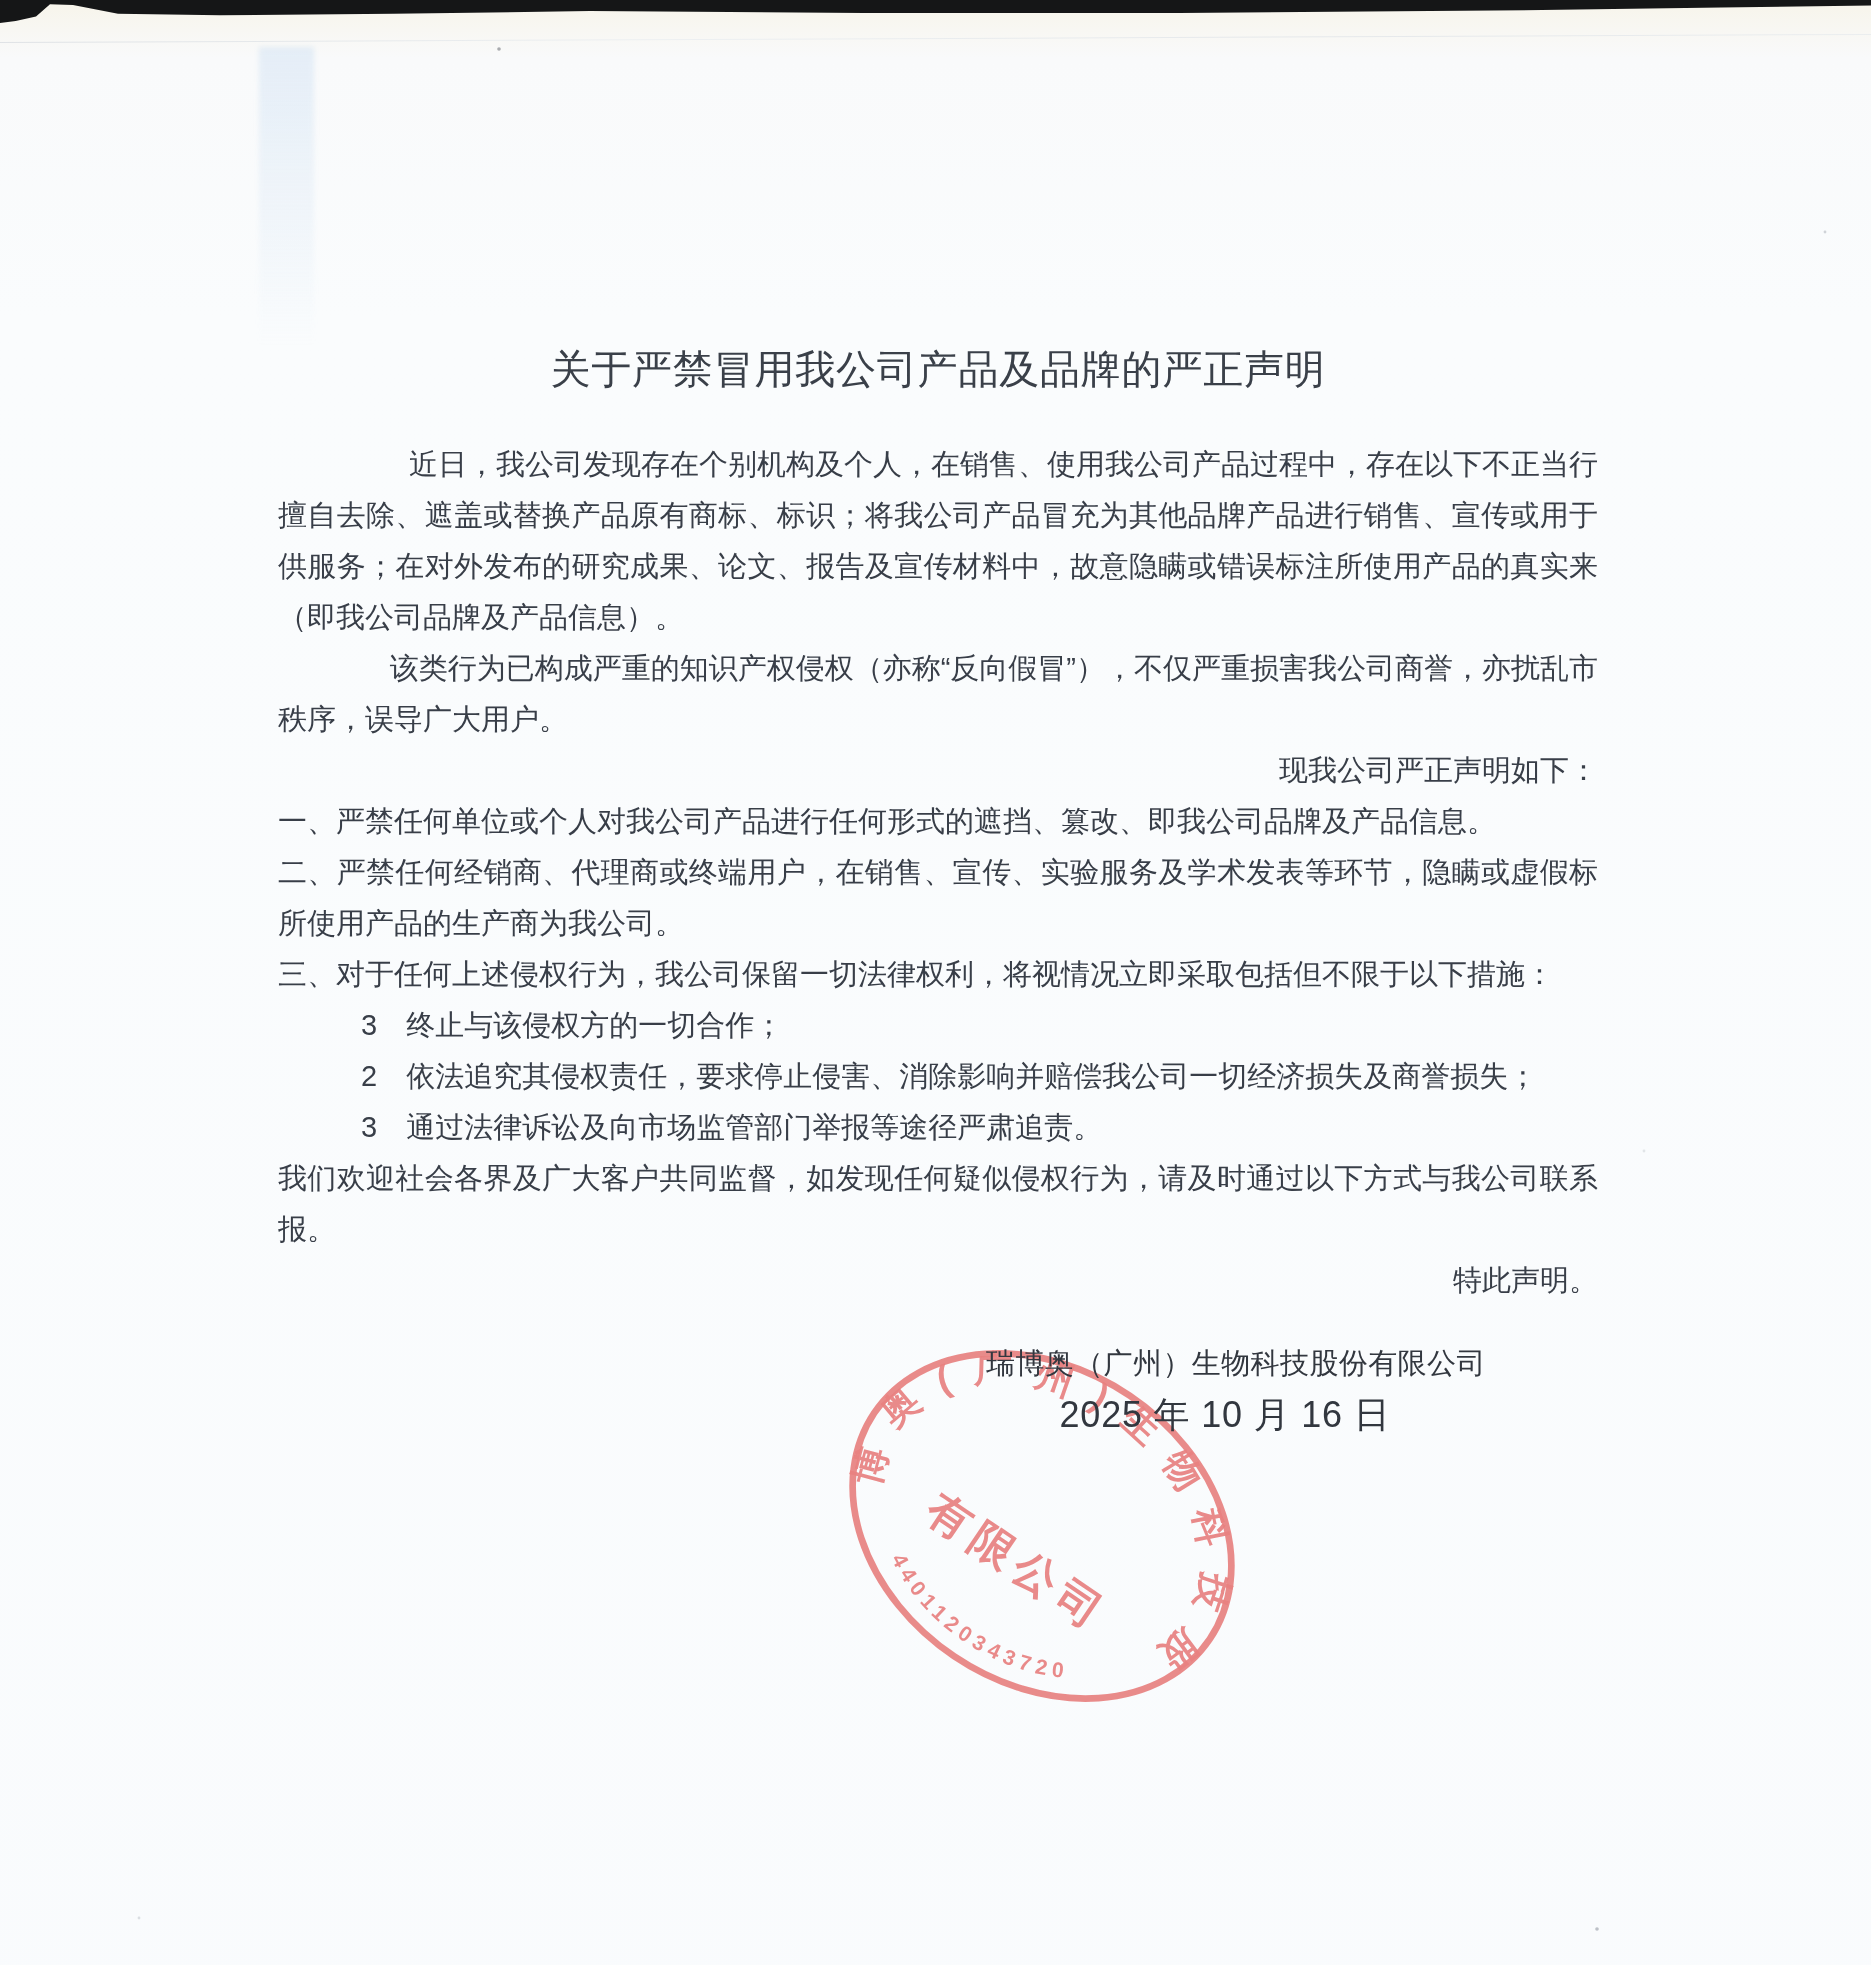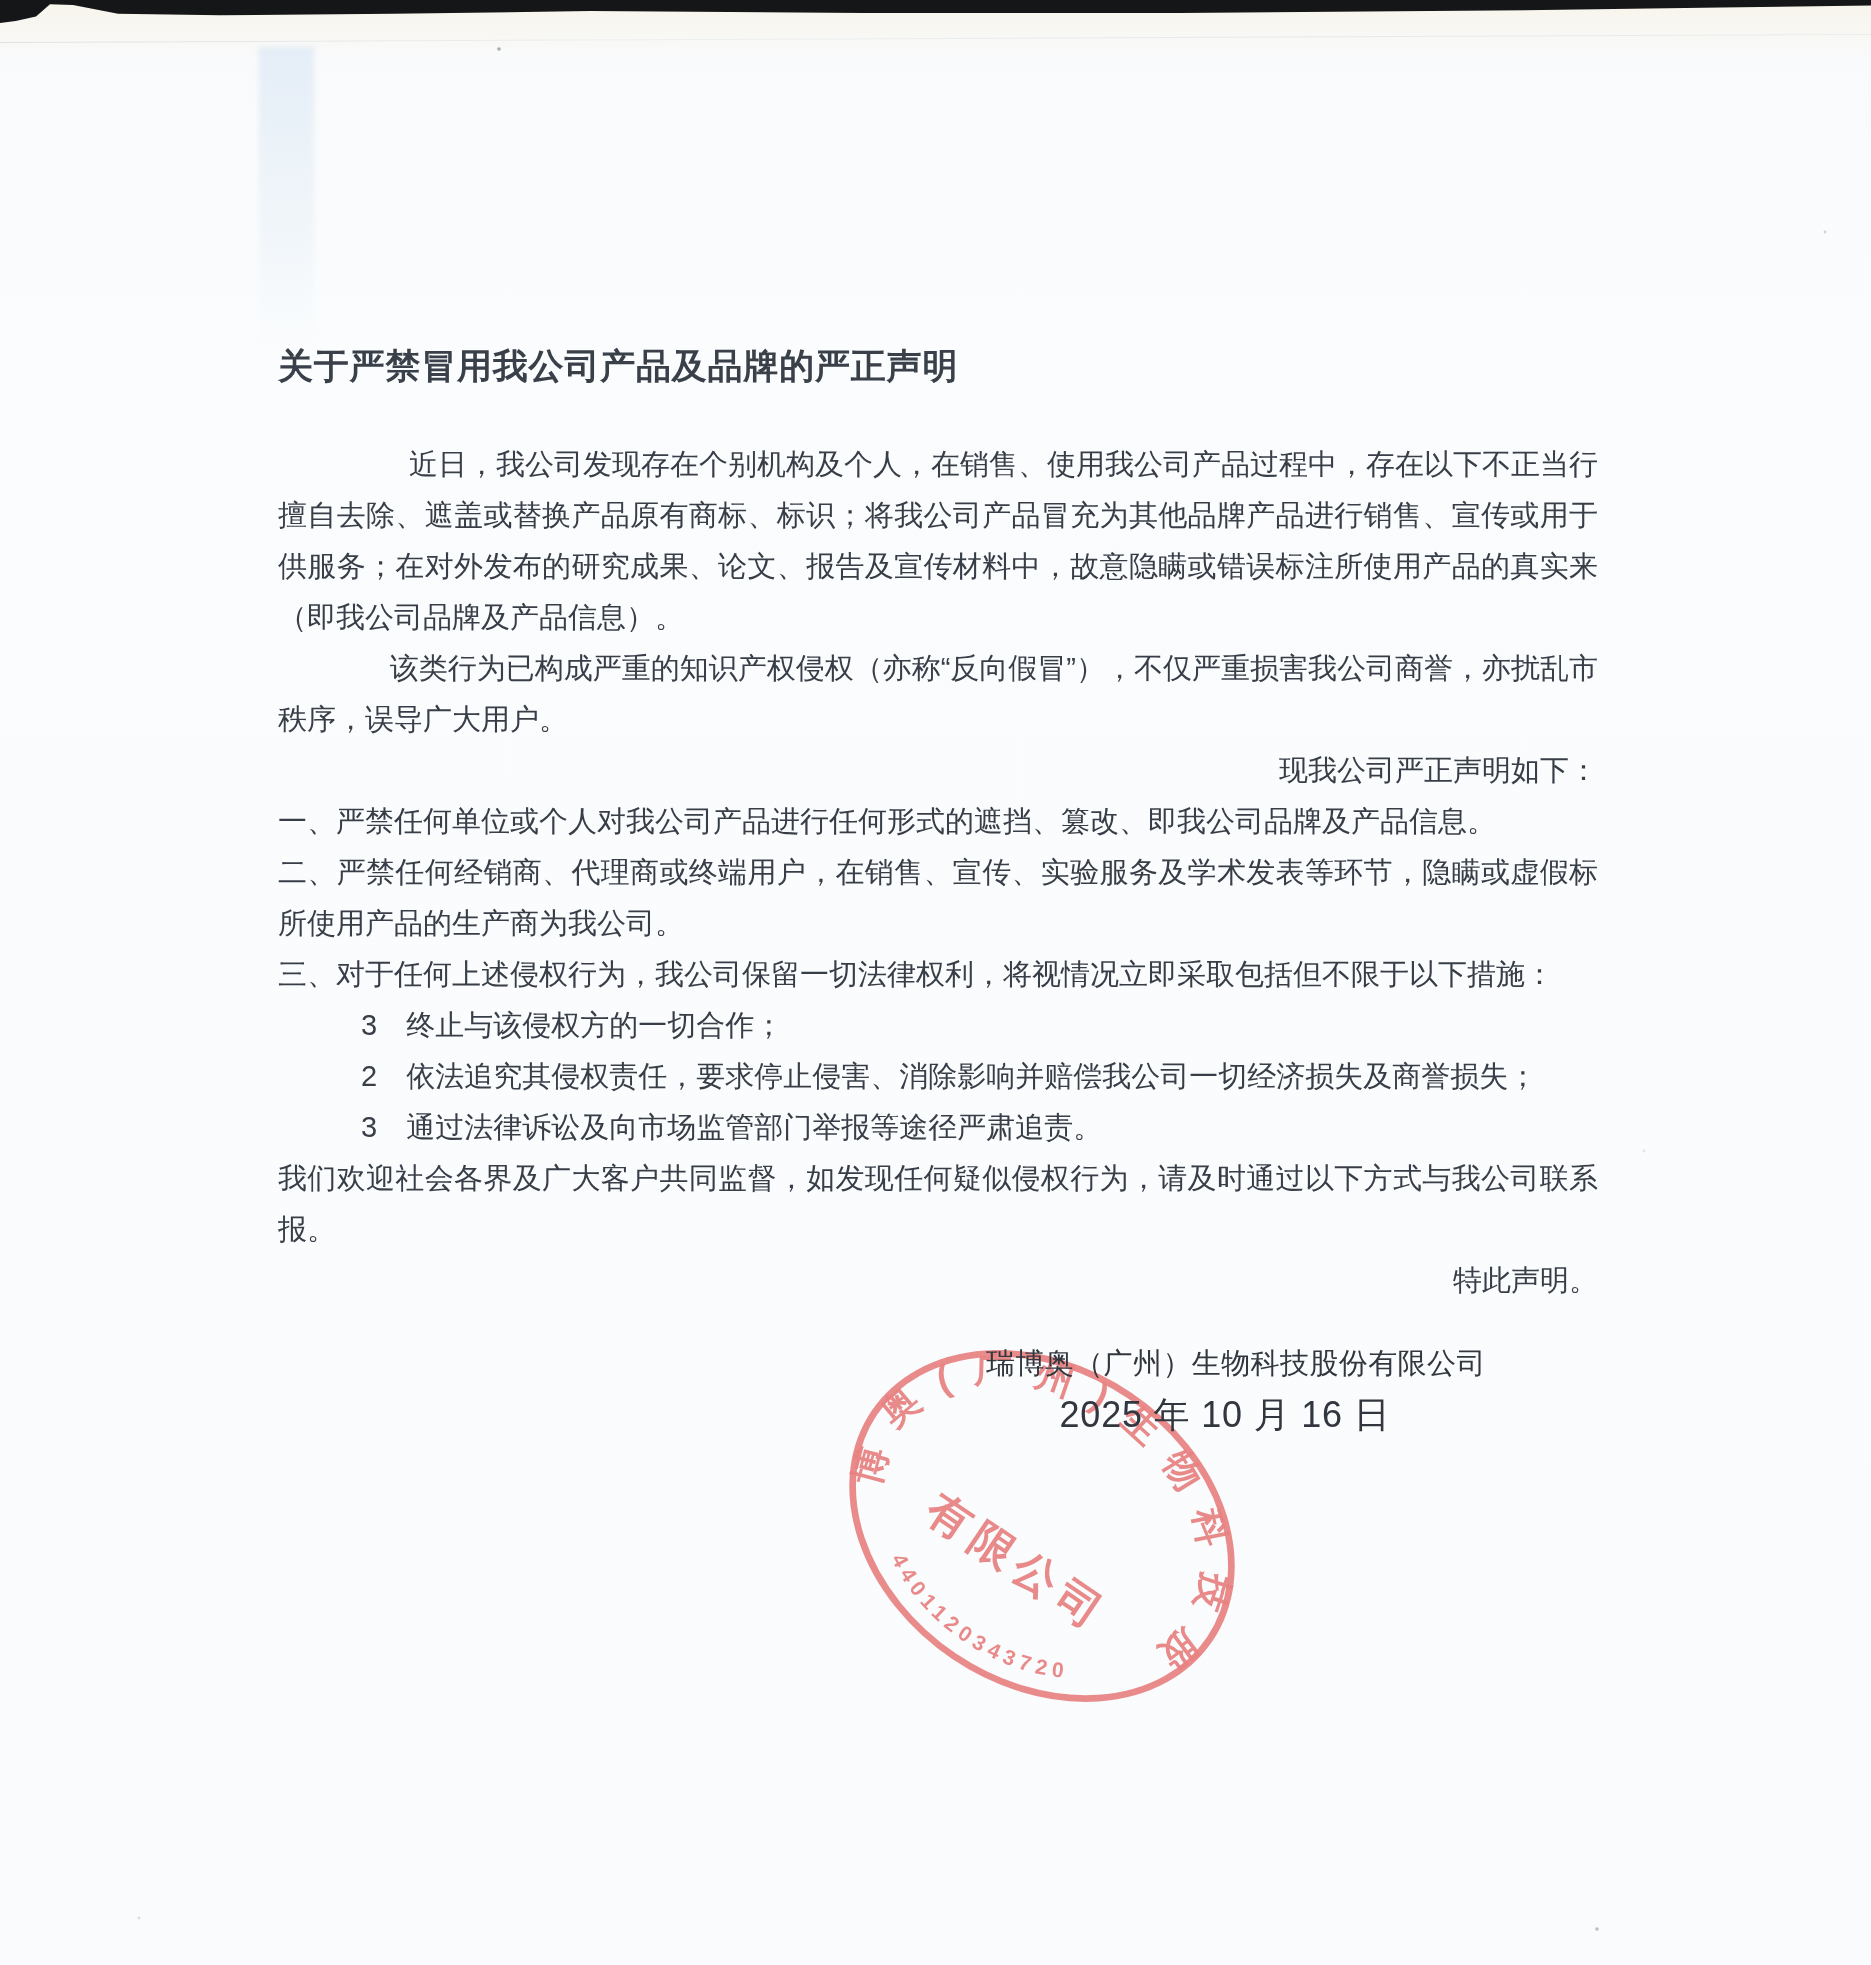--- a/index.html
+++ b/index.html
@@ -34,22 +34,22 @@
       1824px 231px 0 0.4px rgba(120,128,140,.32),
       1402px 476px 0 0.4px rgba(120,128,140,.28),
       1643px 1150px 0 0.4px rgba(140,148,160,.22),
       1596px 1928px 0 0.8px rgba(90,98,110,.38),
       973px 2087px 0 0.4px rgba(130,138,150,.26),
       138px 1917px 0 0.4px rgba(130,138,150,.26),
       424px 2527px 0 0.4px rgba(140,148,160,.24);
   }
   .doc-title{
     position:absolute;left:278px;top:303px;width:1320px;
-    font-size:35px;line-height:79px;font-weight:700;letter-spacing:0.8px;
-    color:#3a4049;white-space:nowrap;
+    font-size:40px;line-height:79px;font-weight:400;letter-spacing:0.8px;
+    text-align:center;color:#3a4049;white-space:nowrap;
   }
   .content{
     position:absolute;left:278px;top:439px;width:1320px;
     font-size:29px;color:#383e48;
   }
   .line{height:51px;line-height:51px;white-space:nowrap;}
   .line.fill{white-space:normal;text-align:justify;text-align-last:justify;text-justify:inter-character;overflow:hidden;}
   .line.ind{text-indent:86px;text-align:right;}
   .line.sub{padding-left:83px;}
   .signature{

